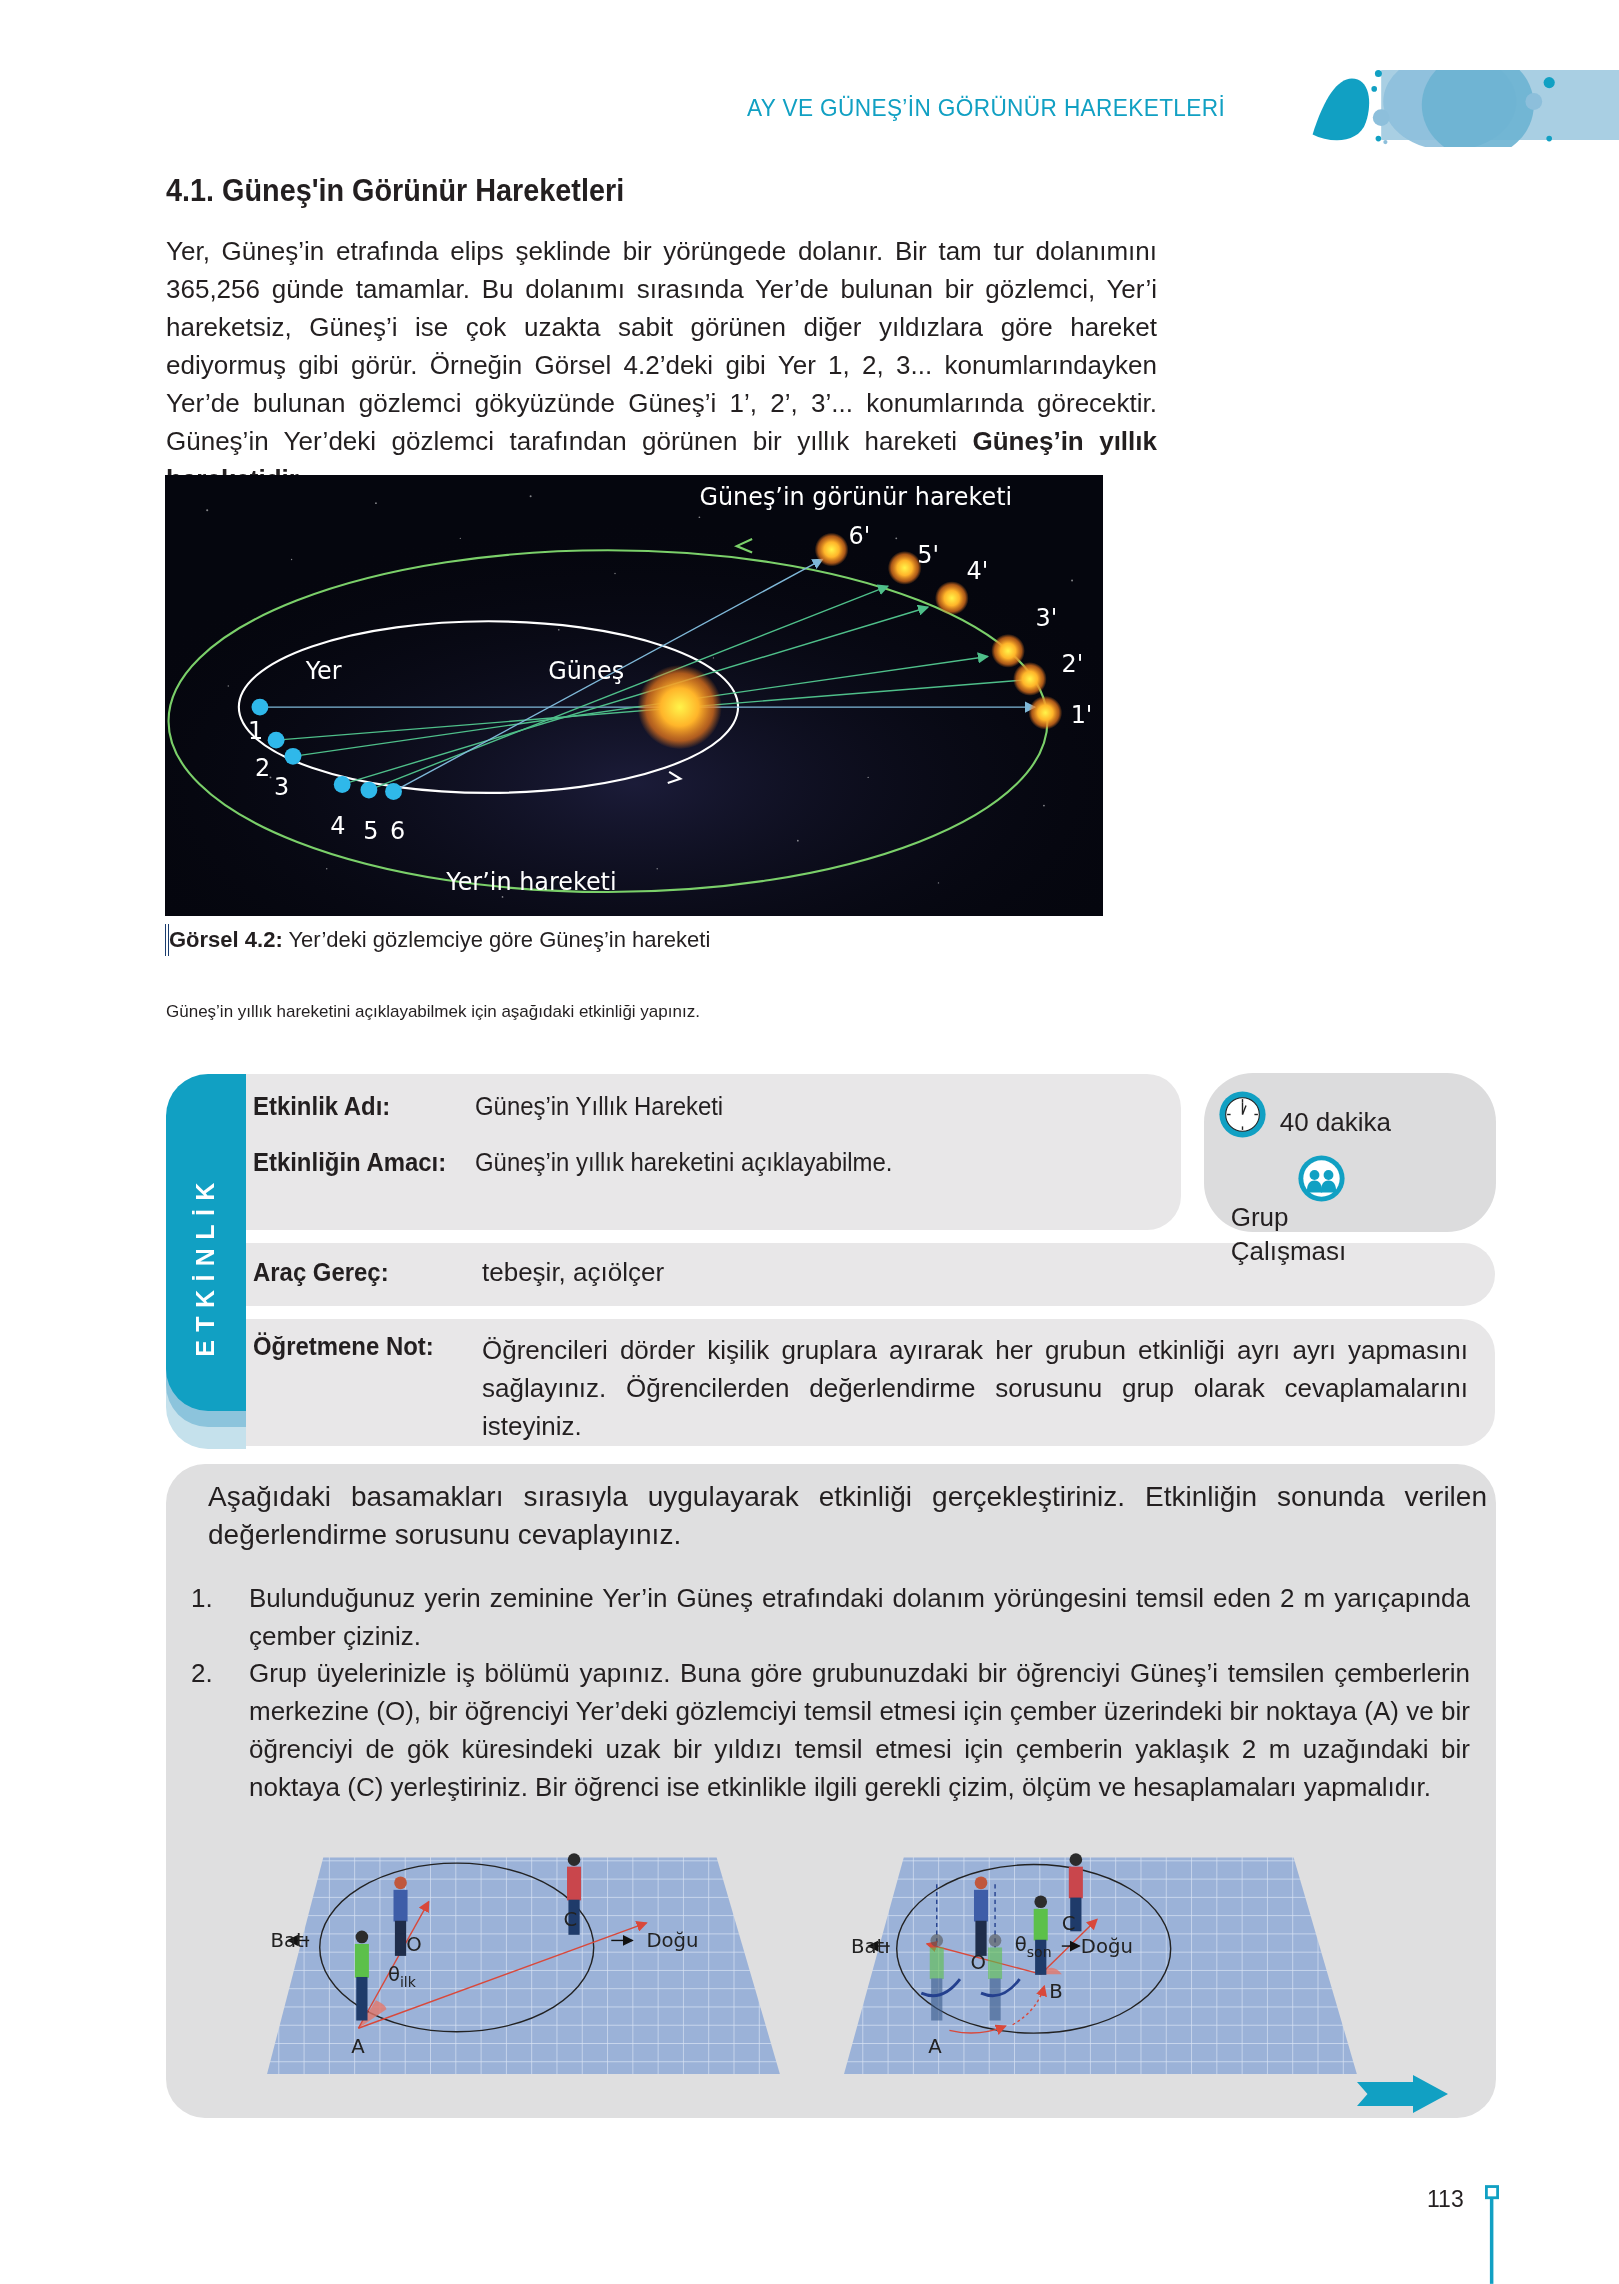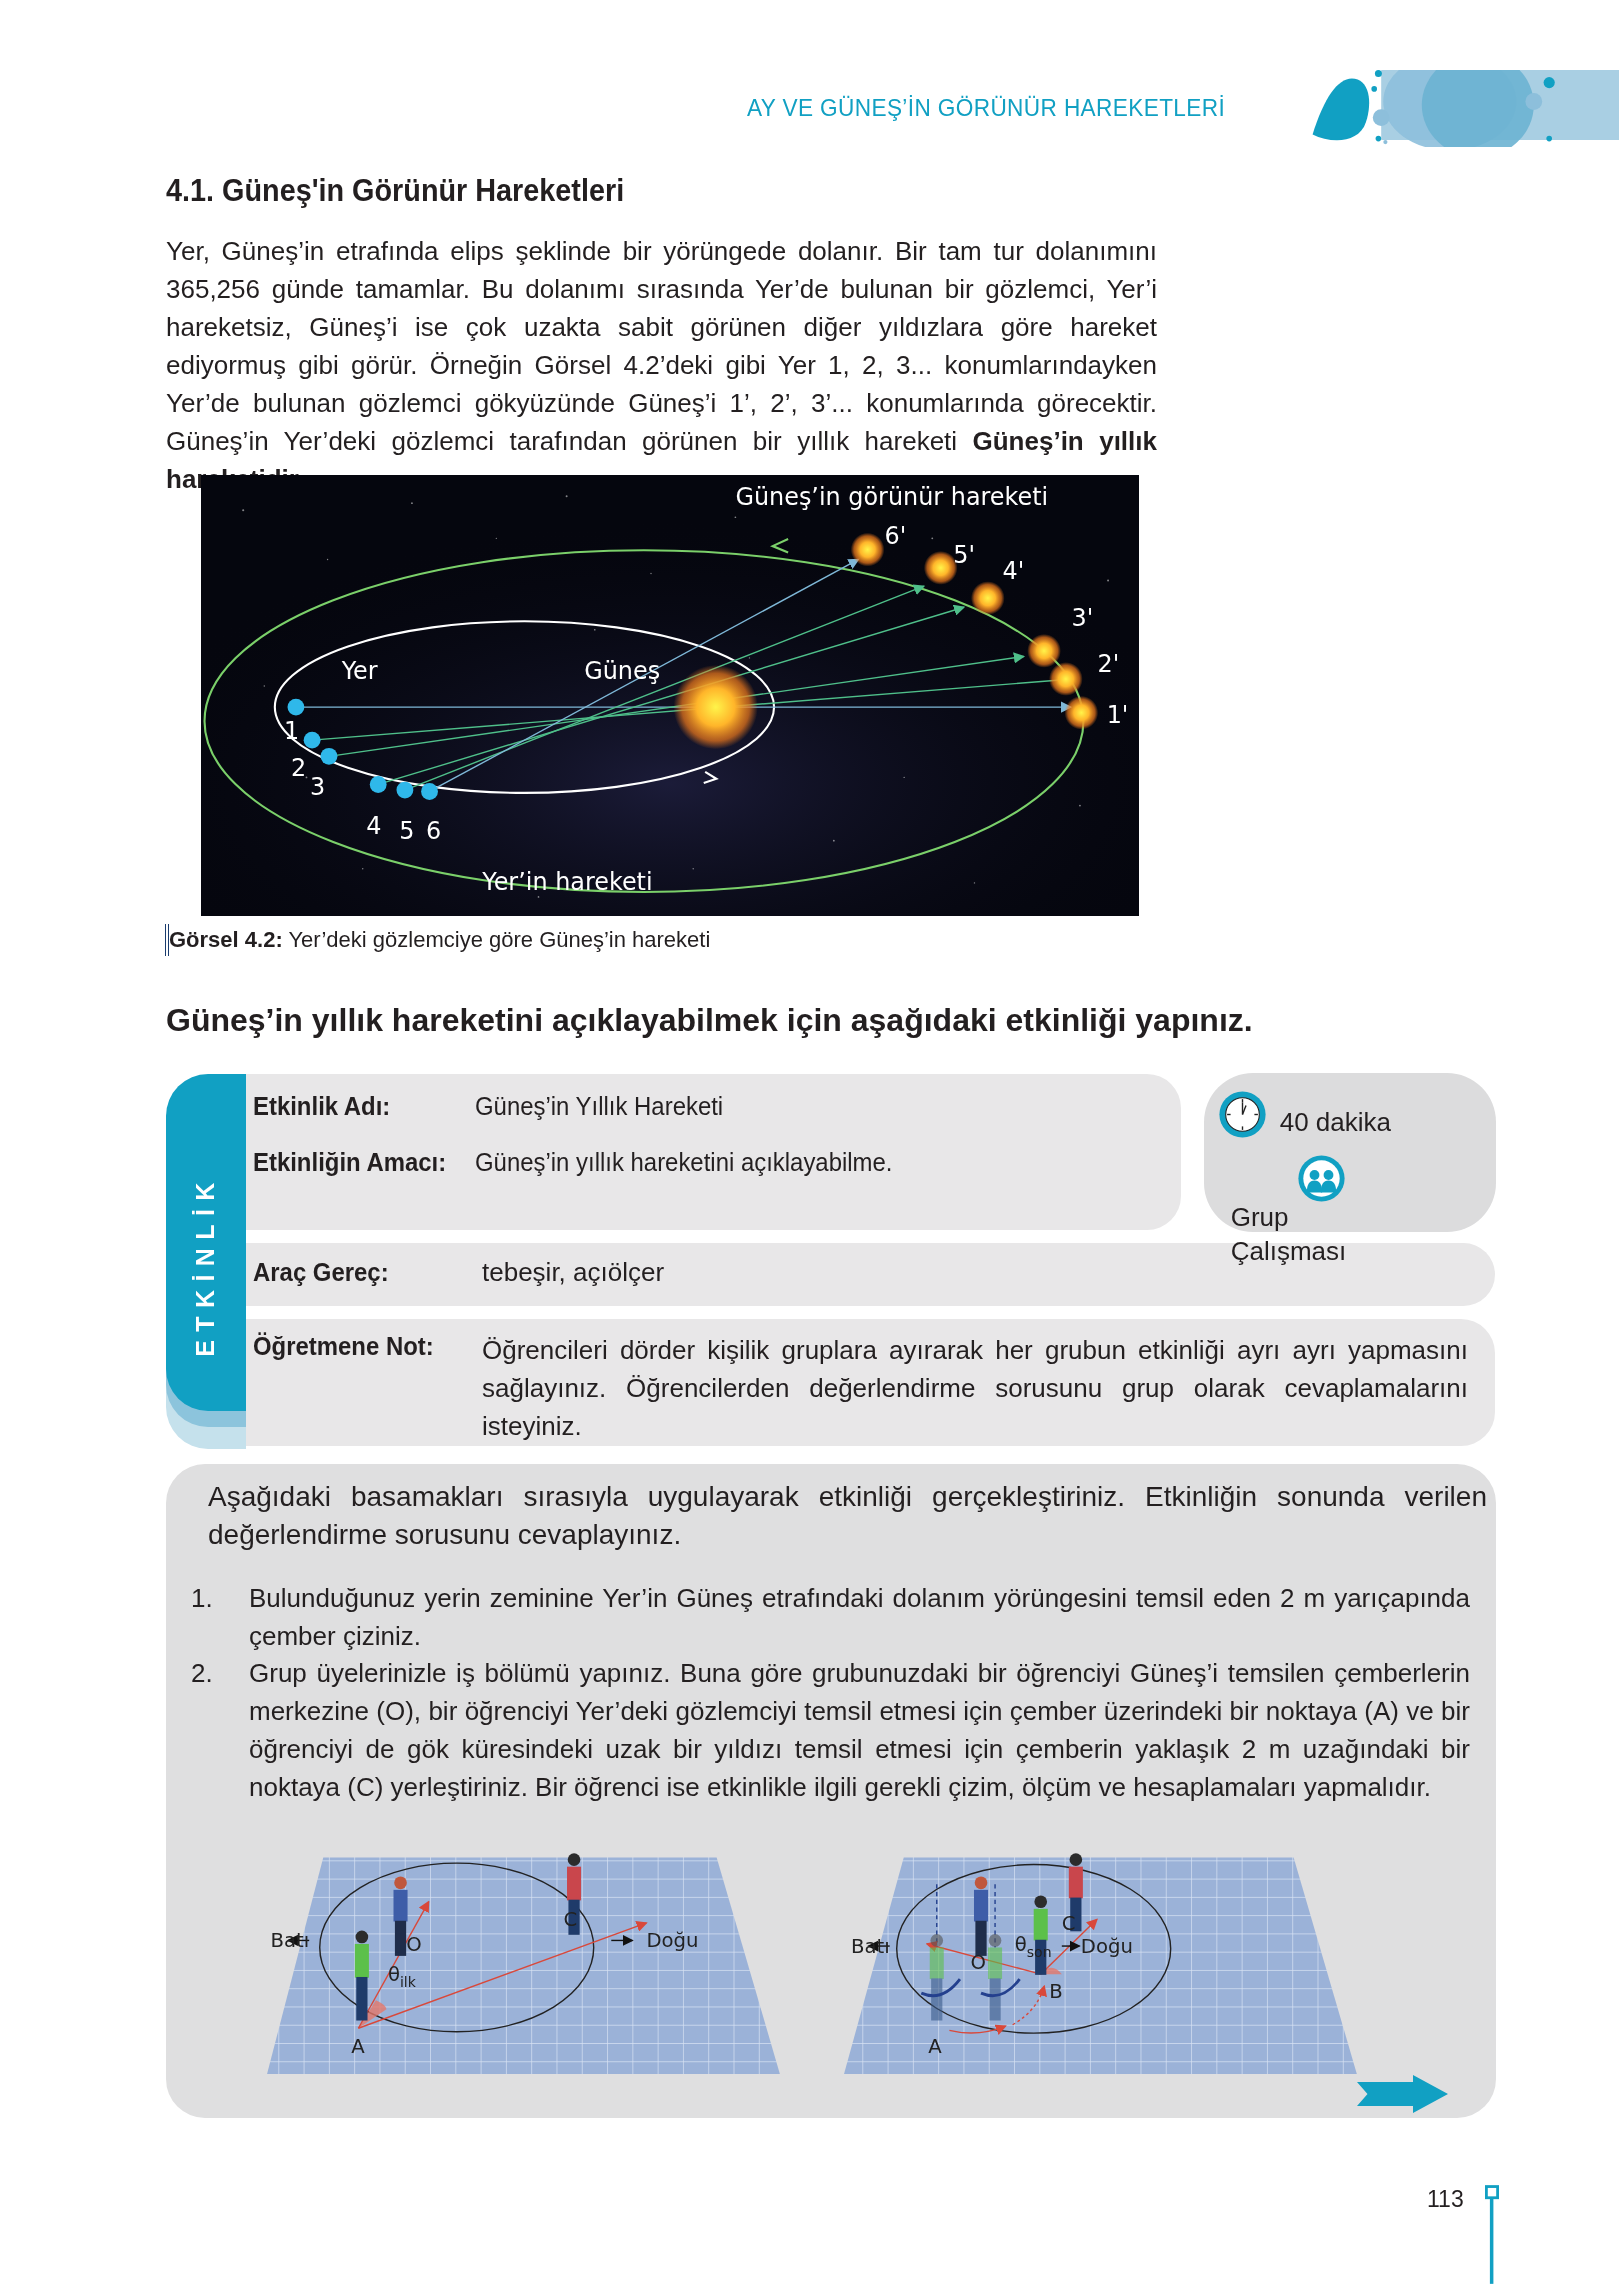--- a/index.html
+++ b/index.html
@@ -6,24 +6,24 @@
   body{width:1620px;height:2284px;position:relative;overflow:hidden;font-family:"Liberation Sans","DejaVu Sans",sans-serif;color:#231f20;}
   .abs{position:absolute;}
   
   .hdr-title{left:747px;top:94px;font-size:24.6px;color:#11a0c3;letter-spacing:0.4px;transform:scaleX(0.92);transform-origin:left center;white-space:nowrap;}
   .hdr-art{left:1302px;top:70px;width:318px;height:77px;}
   
   .sec-title{left:166px;top:172px;font-size:32px;font-weight:bold;transform:scaleX(0.9);transform-origin:left;white-space:nowrap;}
   .body-para{left:166px;top:232px;width:991px;font-size:26px;line-height:38px;text-align:justify;}
   .body-para p{margin:0;}
   
-  .figure{left:165px;top:475px;width:938px;height:441px;background:#05060e;overflow:hidden;margin-left:36px;}
+  .figure{left:165px;top:475px;width:938px;height:441px;background:#05060e;overflow:hidden;}
   .caption{left:165px;top:924px;height:32px;font-size:22px;line-height:32px;border-left:4.2px double #1a3c6e;}
   .caption b{font-weight:bold;}
-  .intro{left:166px;top:1002px;font-size:32px;white-space:nowrap;font-weight:bold;}
+  .intro{left:166px;top:1002px;font-size:17px;white-space:nowrap;}
   
   .act-tab{left:166px;top:1074px;width:80px;height:337px;background:#11a0c3;border-radius:42px 0 0 42px;z-index:3;}
   .act-tab2{left:166px;top:1083px;width:80px;height:344px;background:#8cc4dc;border-radius:42px 0 0 42px;z-index:2;}
   .act-tab3{left:166px;top:1090px;width:80px;height:359px;background:#c5e1ec;border-radius:42px 0 0 42px;z-index:1;}
   .act-vert{left:177px;top:1118px;width:56px;height:295px;z-index:4;display:flex;align-items:center;justify-content:center;}
   .act-vert span{transform:rotate(-90deg);color:#fff;font-weight:bold;font-size:25px;letter-spacing:8.4px;white-space:nowrap;}
   .box{background:#e8e7e8;z-index:1;}
   .box1{left:246px;top:1074px;width:935px;height:156px;border-radius:0 34px 34px 0;}
   .box-side{left:1204px;top:1073px;width:292px;height:159px;background:#dcdcdd;border-radius:49px;}
   .box2{left:246px;top:1243px;width:1249px;height:63px;border-radius:0 32px 32px 0;}

